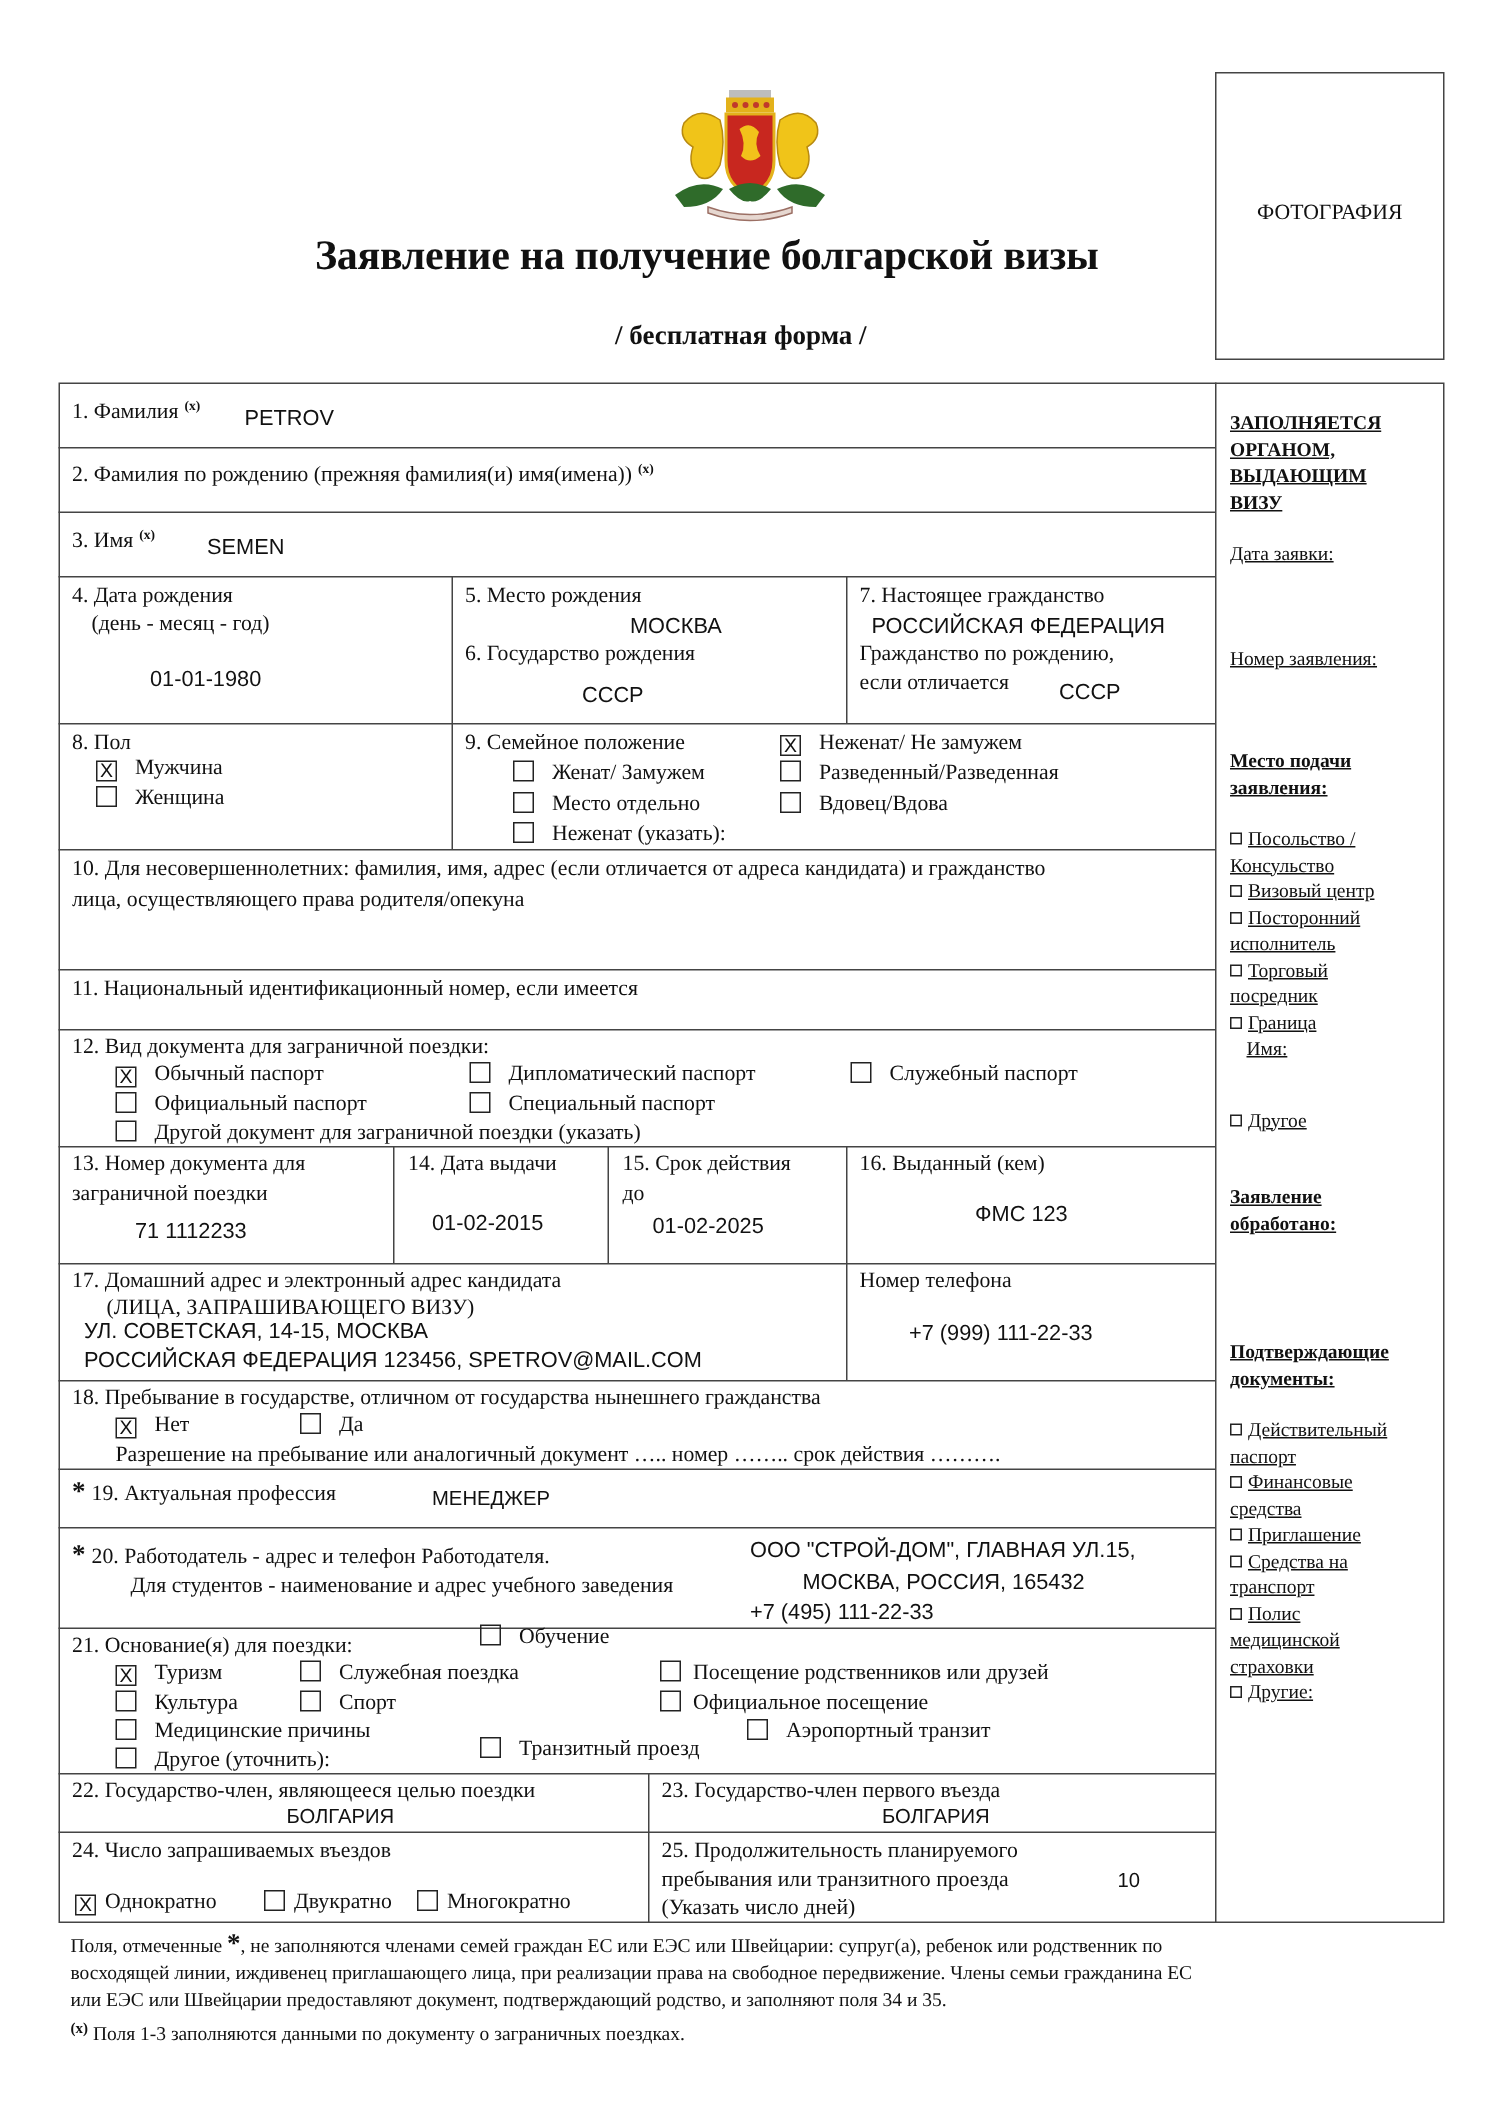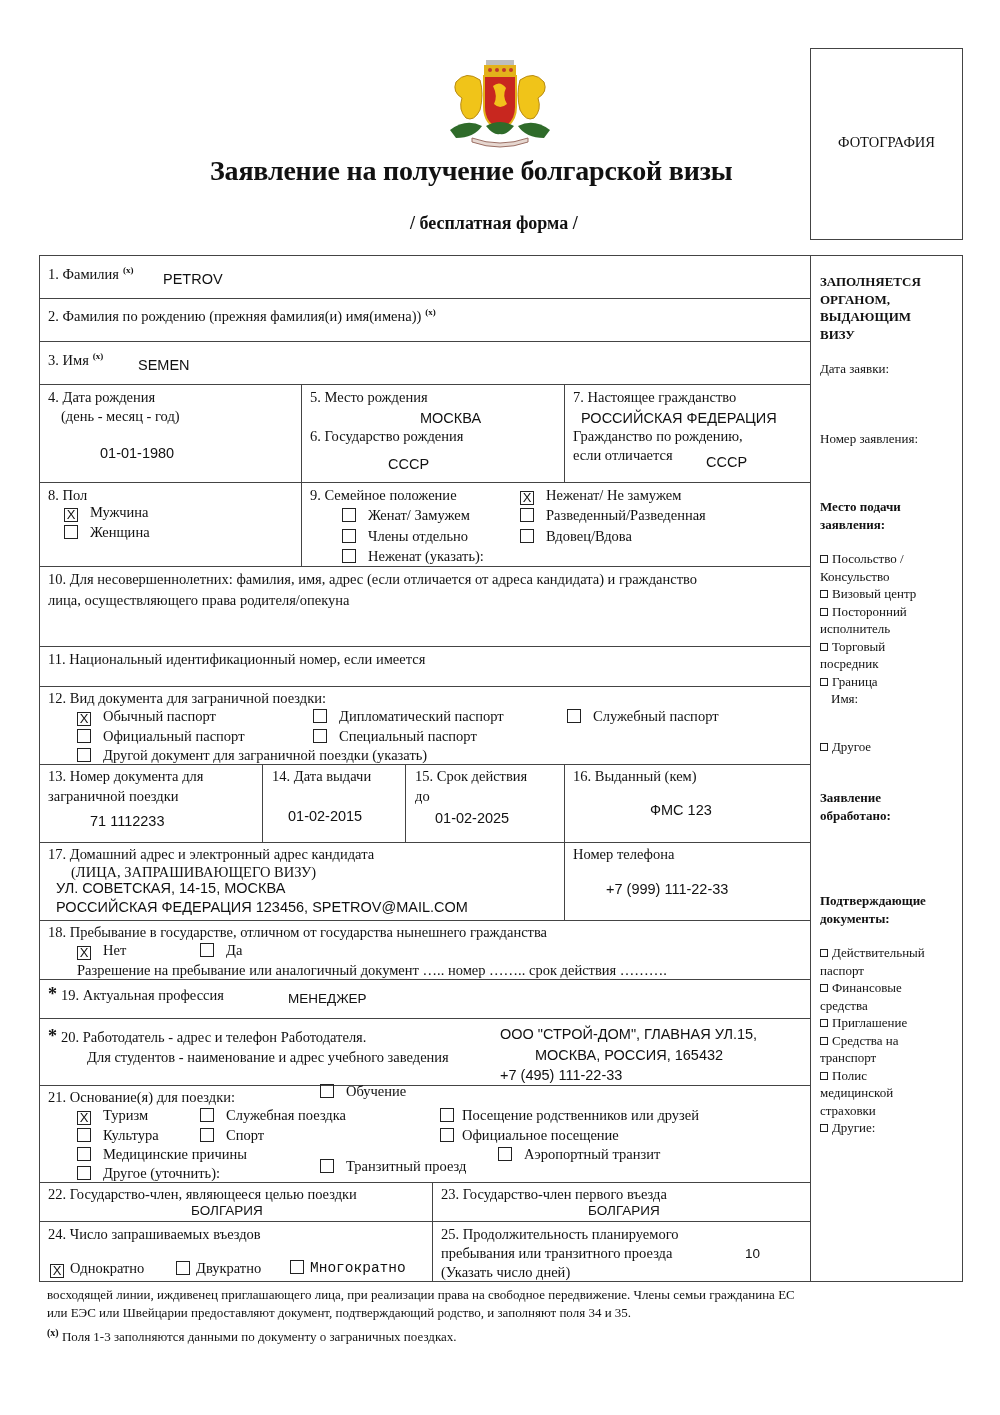--- a/index.html
+++ b/index.html
@@ -8,21 +8,21 @@
   .serif{font-family:"Liberation Serif","DejaVu Serif",serif;}
   .lbl{font-size:14.5px;line-height:18px;white-space:nowrap;}
   .val{font-family:"Liberation Sans","DejaVu Sans",sans-serif;font-size:14.5px;line-height:18px;white-space:nowrap;color:#111;}
   .sup{font-size:9px;font-weight:bold;vertical-align:super;margin-left:4px;}
   .box{position:absolute;border:1px solid #444;box-sizing:border-box;}
   .hline{position:absolute;height:0;border-top:1.3px solid #444;}
   .vline{position:absolute;width:0;border-left:1.3px solid #444;}
   .cb{display:inline-block;width:14px;height:14px;border:1.3px solid #222;box-sizing:border-box;position:relative;vertical-align:-2px;margin-right:12px;font-family:"Liberation Sans",sans-serif;font-size:13px;line-height:12px;text-align:center;}
   .cb.small{width:8px;height:8px;margin-right:4px;vertical-align:0;border-width:1px;}
   .opt{position:absolute;white-space:nowrap;font-size:14.5px;line-height:18px;}
-  .side{font-size:13px;line-height:17.5px;}
+  .side{font-size:13px;line-height:17.5px;text-decoration:underline;}
   .title{font-size:28px;font-weight:bold;letter-spacing:-0.2px;}
 </style>
 </head>
 <body>
 
 <div class="abs" style="left:436px;top:52px;width:128px;height:100px;">
   <svg width="128" height="100" viewBox="0 0 128 100">
 
     <rect x="50" y="8" width="28" height="6" fill="#bdbdbd"></rect>
     <rect x="48" y="13" width="32" height="10" fill="#e3b21b"></rect>
@@ -120,21 +120,21 @@
 <div class="opt" style="left:520px;top:486px;">
   <span class="cb">X</span><span>Неженат/ Не замужем</span>
 </div>
 <div class="opt" style="left:342px;top:506px;">
   <span class="cb"></span><span>Женат/ Замужем</span>
 </div>
 <div class="opt" style="left:520px;top:506px;">
   <span class="cb"></span><span>Разведенный/Разведенная</span>
 </div>
 <div class="opt" style="left:342px;top:527px;">
-  <span class="cb"></span><span>Члены отдельно</span>
+  <span class="cb"></span><span>Место отдельно</span>
 </div>
 <div class="opt" style="left:520px;top:527px;">
   <span class="cb"></span><span>Вдовец/Вдова</span>
 </div>
 <div class="opt" style="left:342px;top:547px;">
   <span class="cb"></span><span>Неженат (указать):</span>
 </div>
 
 <div class="abs lbl" style="left:48px;top:570px;">10. Для несовершеннолетних: фамилия, имя, адрес (если отличается от адреса кандидата) и гражданство</div>
 <div class="abs lbl" style="left:48px;top:591px;">лица, осуществляющего права родителя/опекуна</div>
@@ -246,21 +246,21 @@
 <div class="abs lbl" style="left:441px;top:1185px;">23. Государство-член первого въезда</div>
 <div class="abs val" style="left:588px;top:1202px;font-size:13.5px;">БОЛГАРИЯ</div>
 
 <div class="abs lbl" style="left:48px;top:1225px;">24. Число запрашиваемых въездов</div>
 <div class="opt" style="left:50px;top:1259px;">
   <span class="cb" style="margin-right:6px;">X</span><span>Однократно</span>
 </div>
 <div class="opt" style="left:176px;top:1259px;">
   <span class="cb" style="margin-right:6px;"></span><span>Двукратно</span>
 </div>
-<div class="opt" style="left:290px;top:1259px;font-family:Liberation Mono, monospace;">
+<div class="opt" style="left:278px;top:1259px;">
   <span class="cb" style="margin-right:6px;"></span><span>Многократно</span>
 </div>
 
 <div class="abs lbl" style="left:441px;top:1225px;">25. Продолжительность планируемого</div>
 <div class="abs lbl" style="left:441px;top:1244px;">пребывания или транзитного проезда</div>
 <div class="abs lbl" style="left:441px;top:1263px;">(Указать число дней)</div>
 <div class="abs val" style="left:745px;top:1245px;font-size:13.5px;">10</div>
 
 <div class="abs side" style="left:820px;top:273px;width:140px;">
   <div style="font-weight:bold;line-height:17.5px;">
@@ -307,19 +307,23 @@
     <div><span class="cb small"></span><span>Средства на</span></div>
     <div>транспорт</div>
     <div><span class="cb small"></span><span>Полис</span></div>
     <div>медицинской</div>
     <div>страховки</div>
     <div><span class="cb small"></span><span>Другие:</span></div>
   </div>
 </div>
 
 <div class="abs" style="left:47px;top:1286px;width:910px;font-size:13px;line-height:18px;text-align:justify;">
+  <div style="white-space:nowrap;">
+    <span>Поля, отмеченные</span>
+    <span style="font-size:18px;font-weight:bold;">*</span><span>, не заполняются членами семей граждан ЕС или ЕЭС или Швейцарии: супруг(а), ребенок или родственник по</span>
+  </div>
   <div style="white-space:nowrap;">восходящей линии, иждивенец приглашающего лица, при реализации права на свободное передвижение. Члены семьи гражданина ЕС</div>
   <div style="white-space:nowrap;">или ЕЭС или Швейцарии предоставляют документ, подтверждающий родство, и заполняют поля 34 и 35.</div>
   <div style="white-space:nowrap;margin-top:2px;">
     <span style="font-size:10px;font-weight:bold;vertical-align:super;">(x)</span>
     <span>Поля 1-3 заполняются данными по документу о заграничных поездках.</span>
   </div>
 </div>
 
 </body></html>

